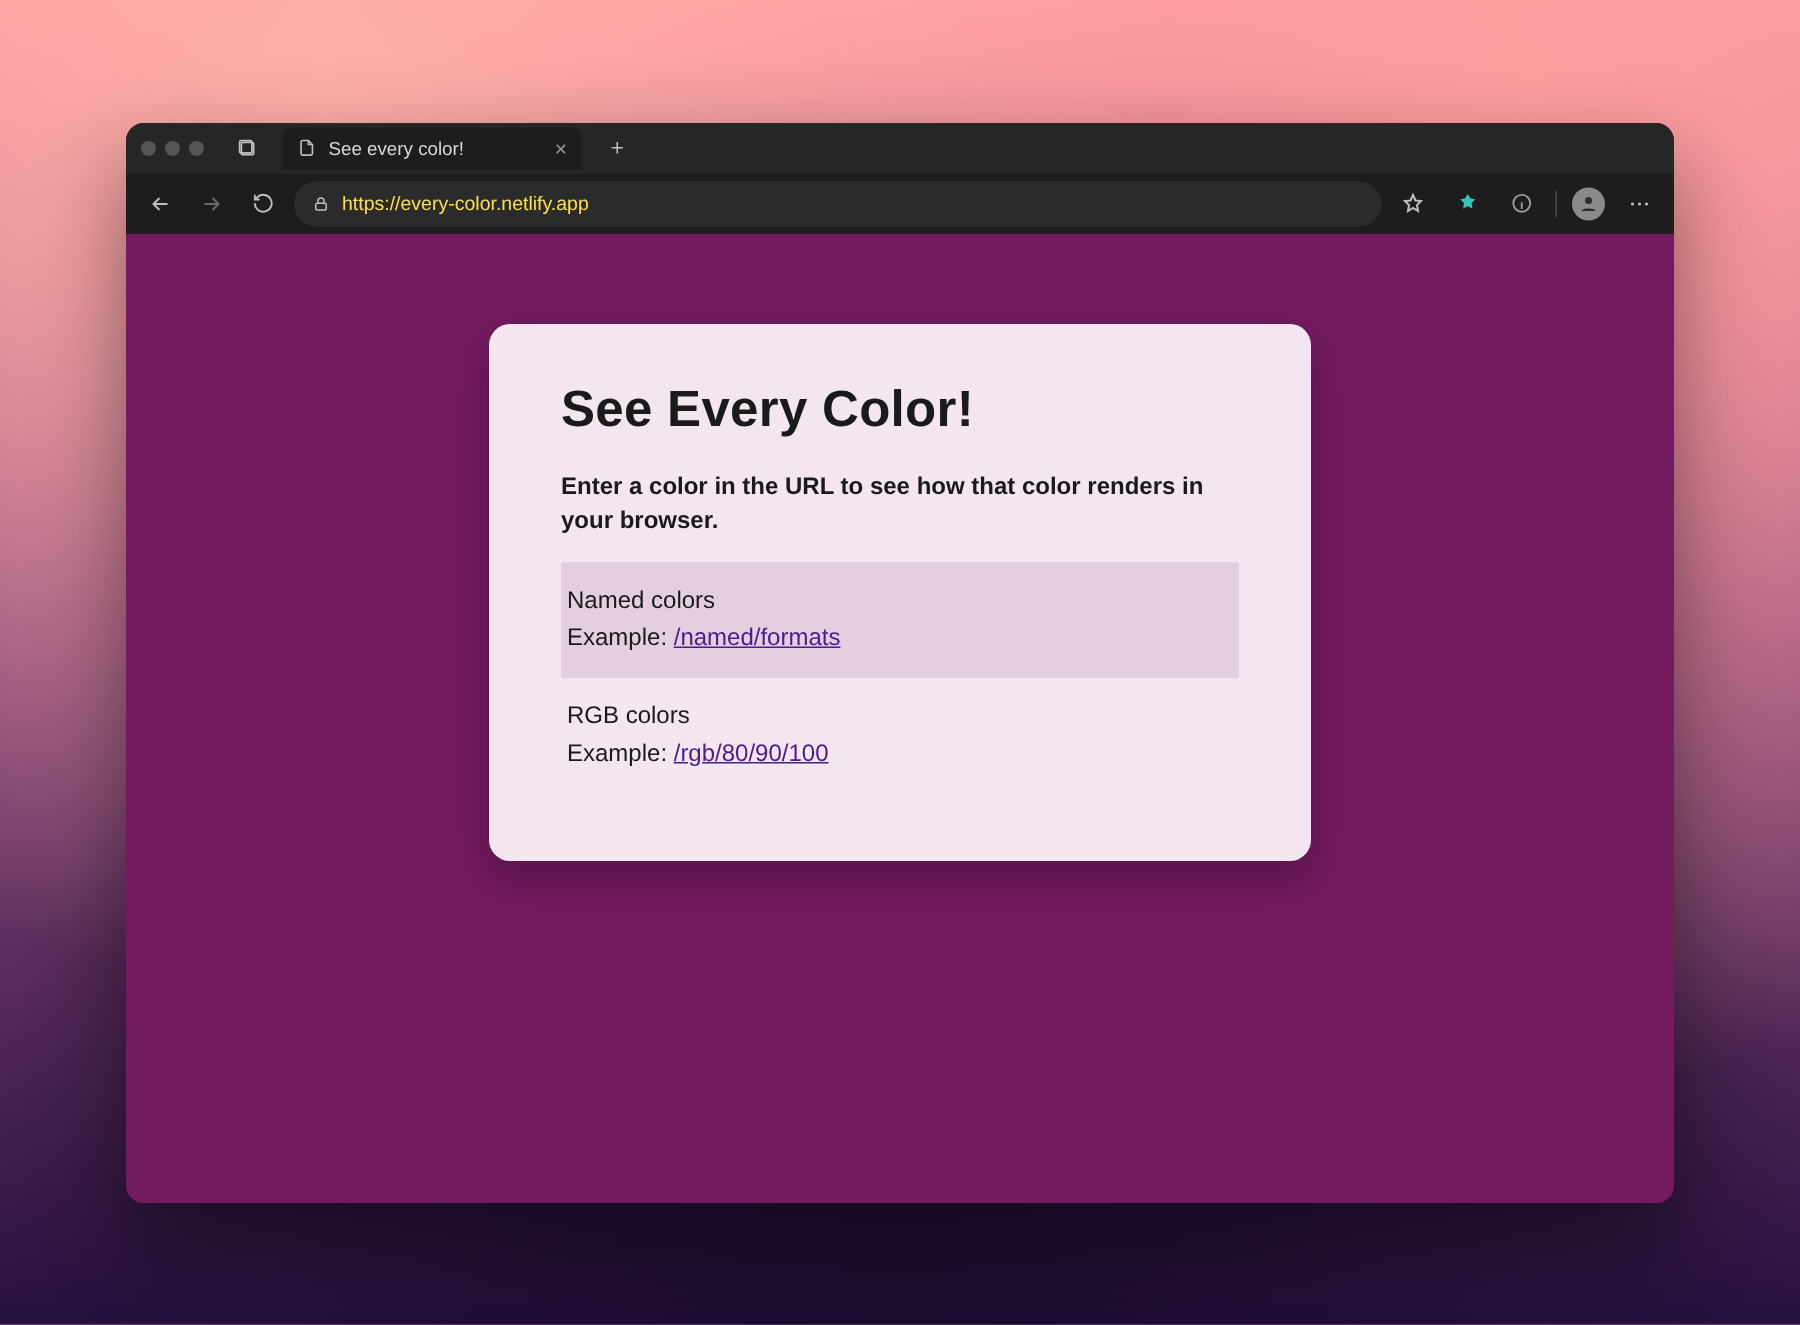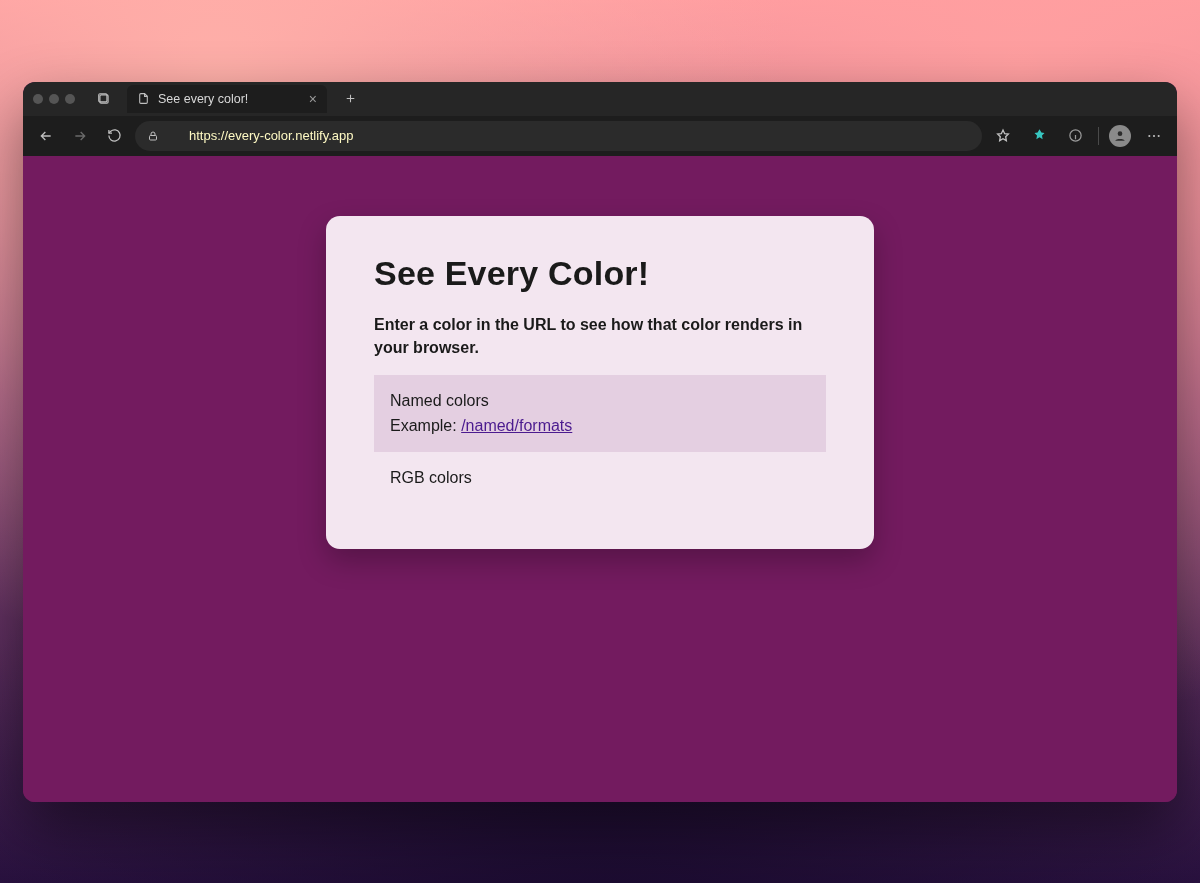--- a/index.html
+++ b/index.html
@@ -6,45 +6,45 @@
   html, body { width: 1200px; height: 883px; overflow: hidden; font-family: -apple-system, "Segoe UI", Helvetica, Arial, sans-serif; }
   body {
     background:
       radial-gradient(circle at 18% 10%, #ffb0a9 0%, rgba(255,176,169,0) 45%),
       radial-gradient(circle at 85% 8%, #ff9fa0 0%, rgba(255,159,160,0) 50%),
       radial-gradient(circle at 50% 110%, #1a0b2e 0%, rgba(26,11,46,0) 60%),
       linear-gradient(180deg, #ff9aa0 0%, #8f4a7b 45%, #2a1240 100%);
     display: flex; align-items: center; justify-content: center;
   }
   .browser {
-    width: 1154px; height: 720px; background: #731b5f;
+    width: 1032px; height: 720px; background: #731b5f;
     border-radius: 12px; overflow: hidden; box-shadow: 0 25px 60px rgba(0,0,0,.45);
     display: flex; flex-direction: column;
   }
   .tabbar { height: 34px; background: #262626; display: flex; align-items: center; padding: 0 10px; gap: 10px; }
   .traffic { display: flex; gap: 6px; margin-right: 6px; }
   .dot { width: 10px; height: 10px; border-radius: 50%; background: #555; }
   .iconbtn { width: 26px; height: 26px; display:flex; align-items:center; justify-content:center; color:#bfbfbf; border-radius:4px; }
   .tab { display:flex; align-items:center; gap:8px; background:#1d1d1d; height:28px; padding:0 10px; border-radius:6px 6px 0 0; color:#d8d8d8; font-size:12.5px; min-width: 200px; }
   .tab .close { margin-left:auto; font-size:14px; color:#9a9a9a; }
   .toolbar { height: 40px; background: #1d1d1d; display:flex; align-items:center; padding: 0 10px; gap:8px; color:#bfbfbf; }
   .urlbar { flex:1; height:30px; background:#2b2b2b; border-radius:15px; display:flex; align-items:center; padding:0 12px; gap:8px; color:#bfbfbf; font-size:13px; }
   .urlbar .lock { color:#bfbfbf; }
-  .urlbar .secure { color:#fef9c3;margin-left:22px; }
+  .urlbar .secure { color:#fde047; }
   .right-icons { display:flex; align-items:center; gap:10px; }
   .divider { width:1px; height:18px; background:#4a4a4a; }
   .avatar { width:22px; height:22px; border-radius:50%; background:#8a8a8a; display:flex; align-items:center; justify-content:center; }
   .avatar svg { width:14px; height:14px; fill:#2b2b2b; }
 
   .viewport { flex:1; background:#731b5f; display:flex; align-items:flex-start; justify-content:center; padding-top:60px; }
   .card { width: 548px; background:#f3e6f0; border-radius:14px; padding: 38px 48px 44px 48px; box-shadow: 0 12px 28px rgba(0,0,0,.25); color:#1a1a1a; }
   .card h1 { font-size: 34px; font-weight: 800; letter-spacing:.2px; margin-bottom: 20px; }
   .card p { font-size: 16px; line-height:1.45; margin-bottom: 16px; font-weight: bold; }
   .formats { margin-top: 6px; }
-  .fmt { padding: 14px 16px; font-size:16px; line-height:1.55; }
+  .fmt { padding: 14px 4px; font-size:16px; line-height:1.55; }
   .fmt:nth-child(odd) { background:#e4cfe1; }
   .fmt .title { display:block; }
   .fmt .row { display:block; }
   .fmt code { font-family: ui-monospace, "SFMono-Regular", Menlo, Consolas, monospace; font-size: 15.5px; }
   .fmt a { color:#4b1b8f; text-decoration: underline; }
   svg { display:block; }
 </style>
 </head>
 <body>
 
@@ -143,17 +143,18 @@
       <h1>See Every Color!</h1>
       <p>Enter a color in the URL to see how that color renders in your browser.</p>
 
       <div class="formats">
         <div class="fmt">
           <span class="title">Named colors</span>
           <span class="row"><span>Example: </span><a href="#">/named/formats</a></span>
         </div>
         <div class="fmt">
           <span class="title">RGB colors</span>
+          <span class="row"><span>Example: </span><a href="#">/rgb/80/90/100</a></span>
         </div>
       </div>
     </div>
   </div>
 </div>
 
 </body></html>

